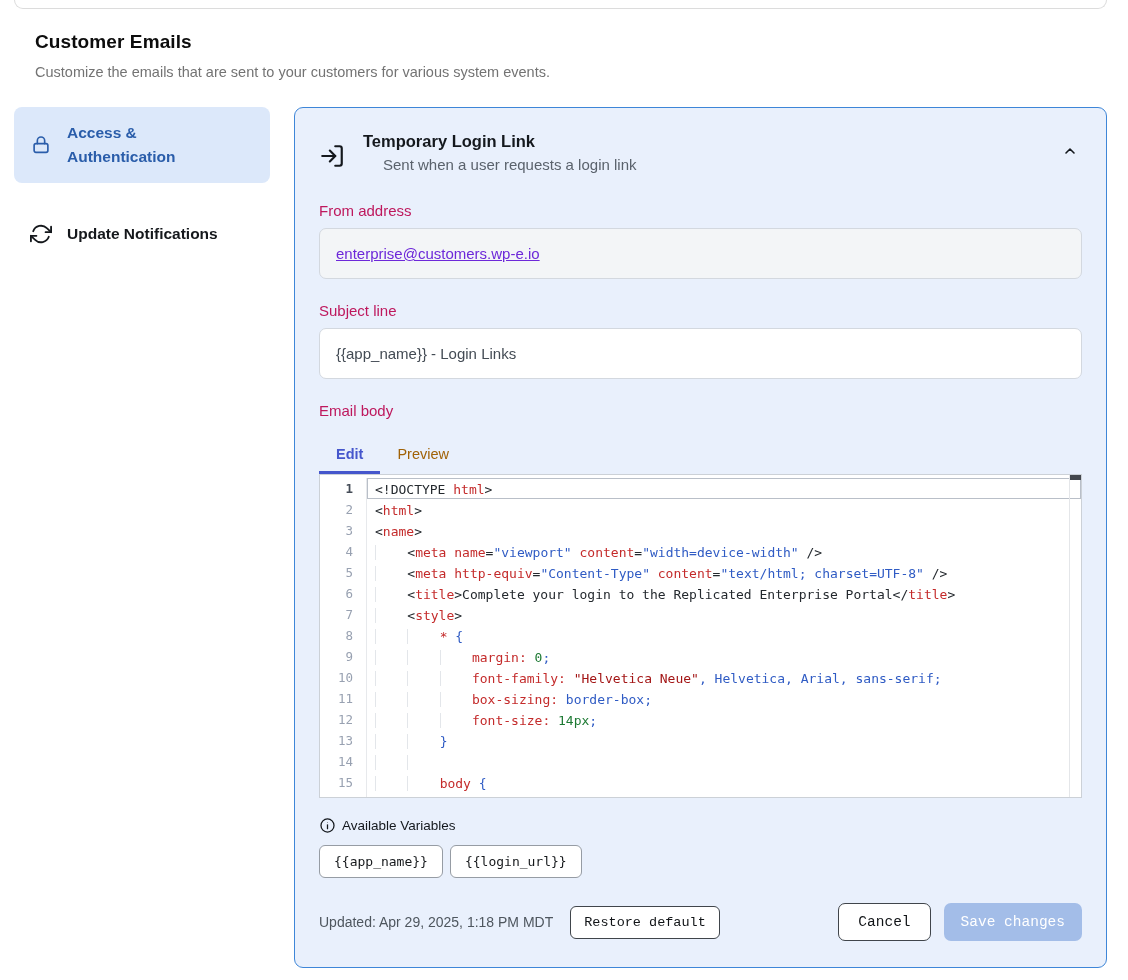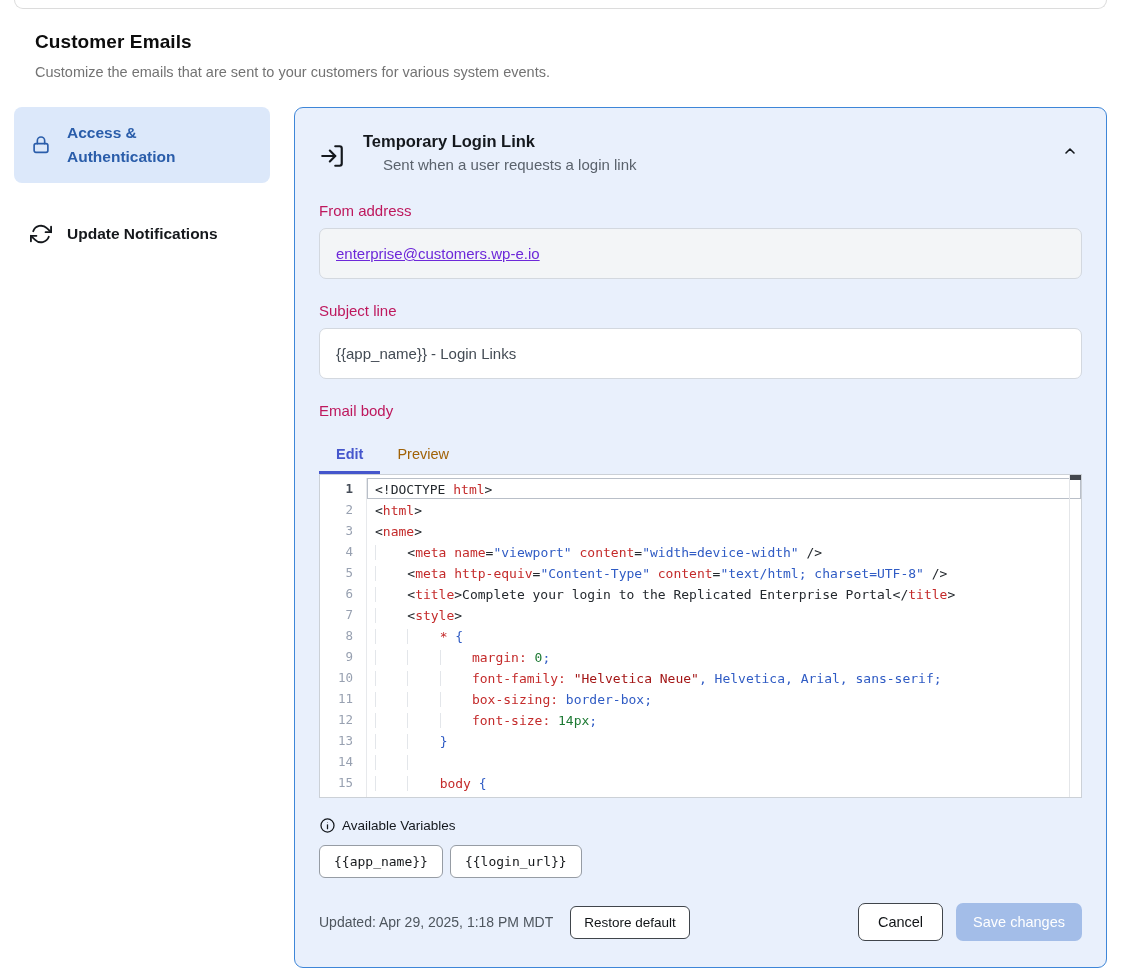--- a/index.html
+++ b/index.html
@@ -89,21 +89,21 @@
   .vars-head .icon svg { width:17px; height:17px; }
   .chips { margin-top:11px; display:flex; gap:7px; }
   .chip {
     background:#fff; border:1px solid #969ca4; border-radius:6px; padding:8px 14px;
     font-family:"DejaVu Sans Mono", monospace; font-size:13px; color:#15181b; cursor:pointer;
   }
 
   
   .panel-footer { margin-top:25px; display:flex; align-items:center; }
   .updated { font-size:14px; color:#4e565e; }
-  .btn { font-family:Liberation Sans, sans-serif; cursor:pointer; }
+  .btn { font-family:Liberation Mono, monospace; cursor:pointer; }
   .btn-restore {
     margin-left:17px; background:#fff; border:1px solid #40454b; border-radius:6px;
     padding:8px 13px; font-size:13.5px; color:#101316;
   }
   .btn-cancel {
     margin-left:auto; background:#fff; border:1px solid #40454b; border-radius:7px;
     padding:10px 19px; font-size:14.5px; color:#101316;
   }
   .btn-save {
     margin-left:13px; background:#a3bde8; border:none; border-radius:7px;

